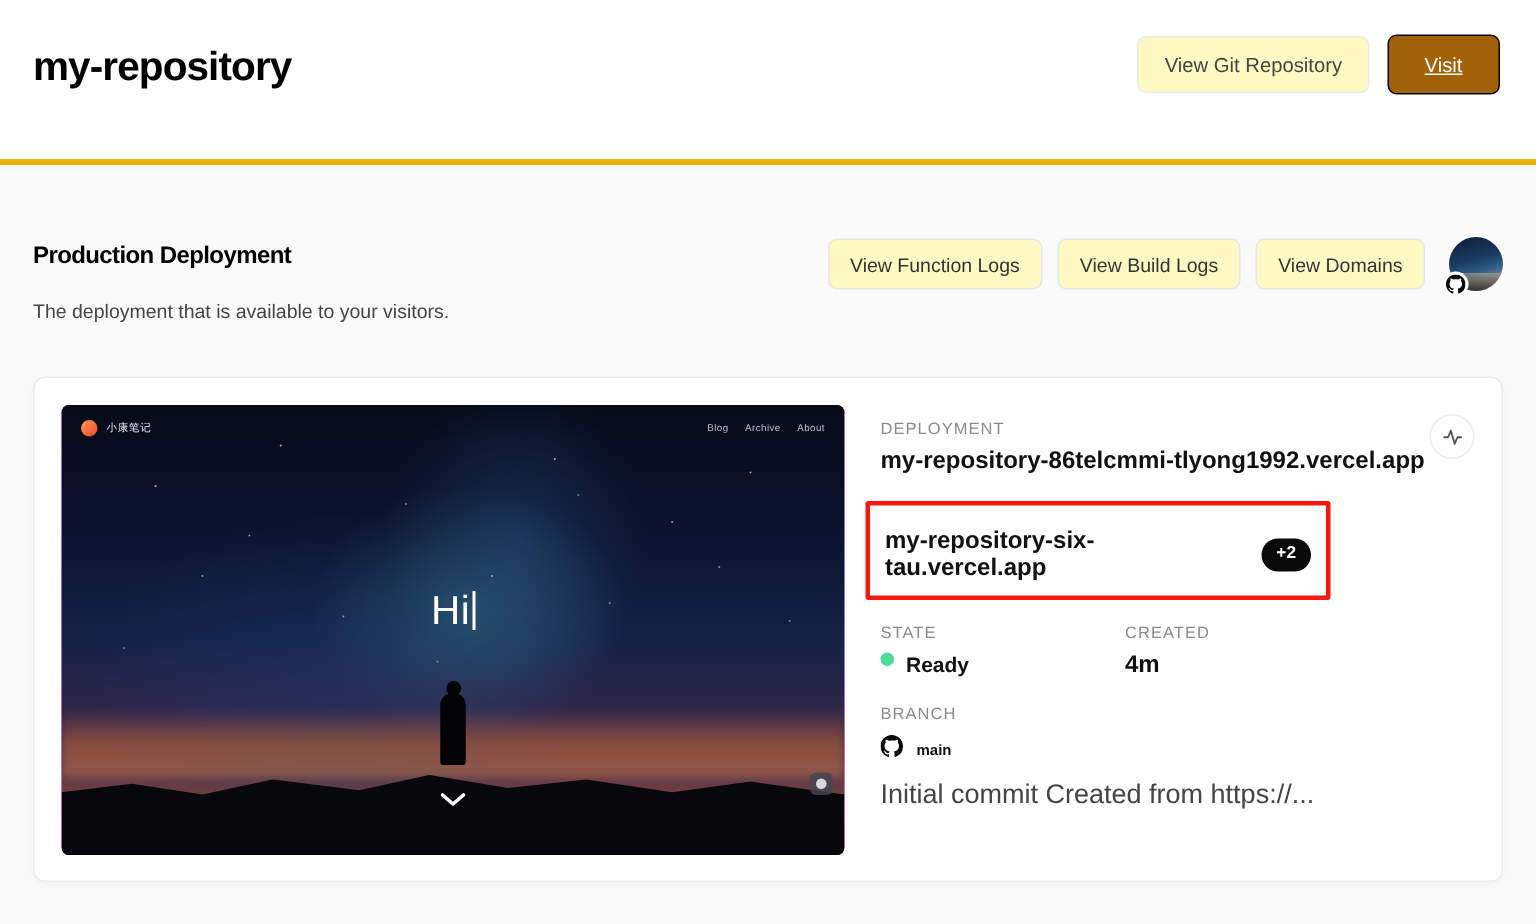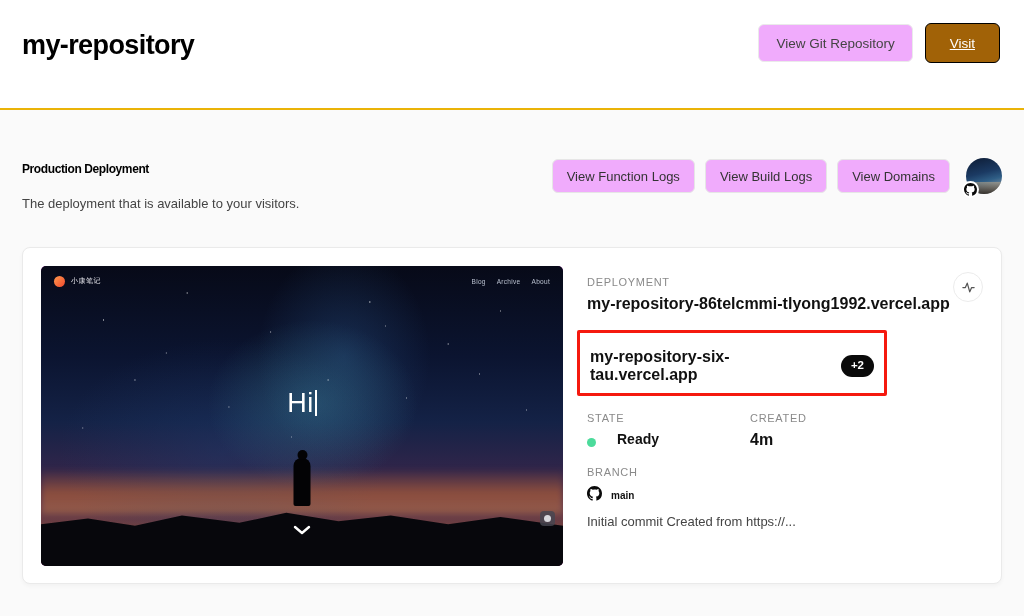--- a/index.html
+++ b/index.html
@@ -14,21 +14,21 @@
     font-family: "Liberation Sans", sans-serif;
     background: #fafafa;
     color: #000;
     -webkit-font-smoothing: antialiased;
   }
 
   
   .header {
     height: 110px;
     background: #ffffff;
-    border-bottom: 2px solid #eab308;
+    border-bottom: 4px solid #eab308;
     display: flex;
     align-items: center;
     padding: 0 22px 0 22px;
     position: relative;
   }
 
   .repo-title {
     font-size: 27px;
     font-weight: 700;
     letter-spacing: -0.6px;
@@ -51,21 +51,21 @@
     font-size: 13.5px;
     border-radius: 6px;
     cursor: pointer;
     display: inline-flex;
     align-items: center;
     justify-content: center;
     white-space: nowrap;
   }
 
   .btn-outline {
-    background: #f0abfc;
+    background: #fef9c3;
     border: 1px solid #eaeaea;
     color: #444;
     height: 38px;
     padding: 0 17px;
   }
 
   .btn-dark {
     background: #a16207;
     border: 1px solid #000;
     color: #fff;
@@ -82,21 +82,21 @@
     height: 506px;
     position: relative;
   }
 
   .section-head {
     position: relative;
     padding-top: 52px;
   }
 
   .section-title {
-    font-size: 12px;
+    font-size: 16px;
     font-weight: 700;
     letter-spacing: -0.4px;
     color: #000;
   }
 
   .section-sub {
     margin-top: 20px;
     font-size: 13px;
     color: #444;
   }
@@ -379,22 +379,22 @@
     line-height: 1.35;
   }
 
   .two-col {
     display: flex;
   }
   .col-state { width: 163px; }
 
   .state-row {
     display: flex;
-    align-items: flex-end;
-    gap: 21px;
+    align-items: flex-start;
+    gap: 8px;
     margin-top: 7px;
   }
 
   .dot {
     width: 9px;
     height: 9px;
     border-radius: 50%;
     background: #4cdb9b;
     flex-shrink: 0;
   }
@@ -412,21 +412,21 @@
     margin-top: 8px;
   }
 
   .branch-name {
     font-size: 10px;
     font-weight: 600;
     color: #111;
   }
 
   .commit-msg {
-    font-size: 13px;
+    font-size: 18px;
     color: #444;
     margin-top: 9px;
   }
 
   .activity-btn {
     position: absolute;
     right: 0px;
     top: 6px;
     width: 30px;
     height: 30px;

